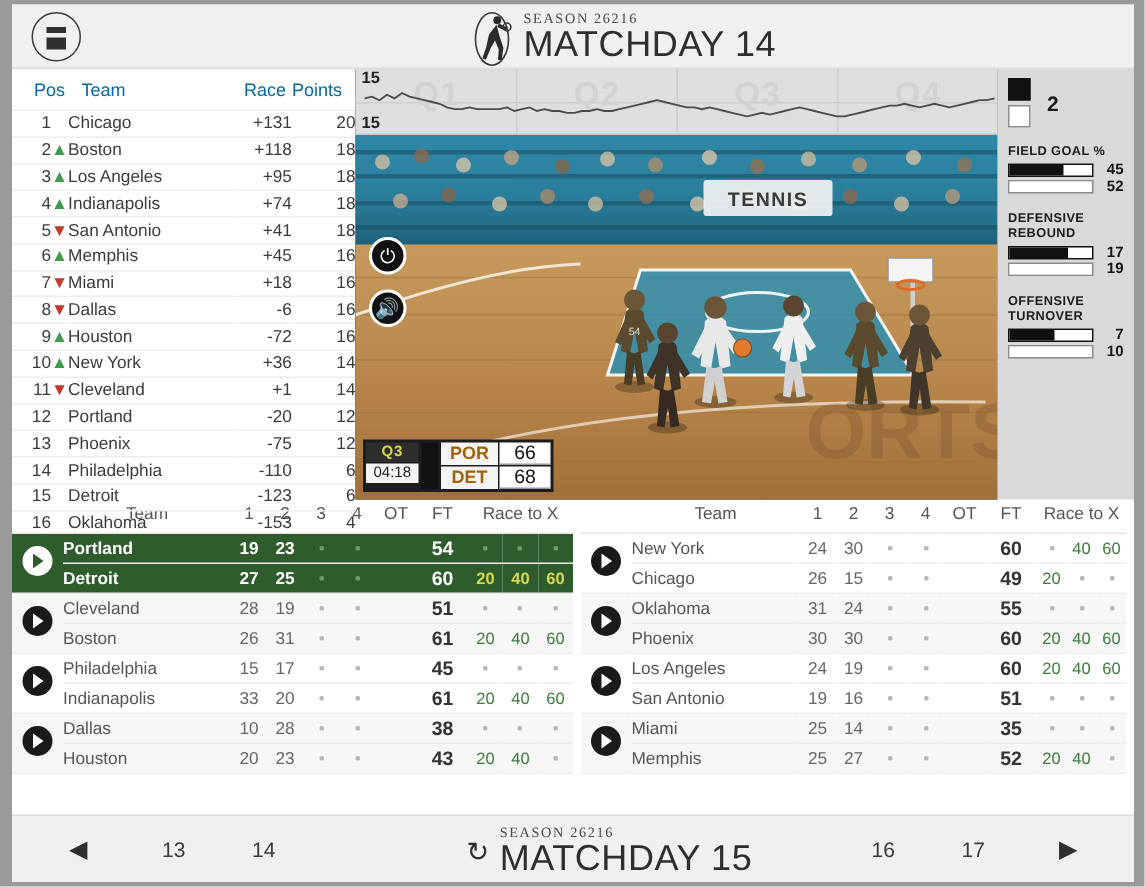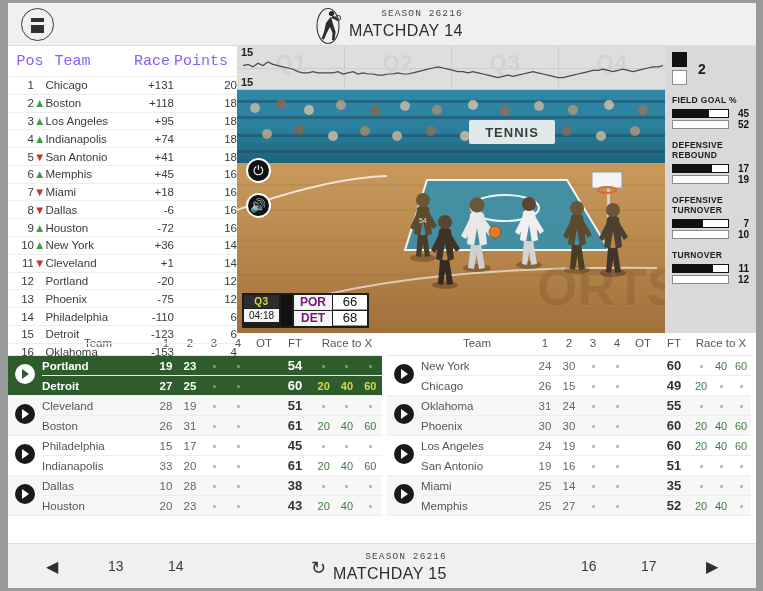--- a/index.html
+++ b/index.html
@@ -35,35 +35,34 @@
   .title-wrap {
     position:absolute; left:305px; top:2px;
     display:flex; align-items:flex-start;
   }
   .player-glyph {
     width:30px; height:38px; position:relative; margin-right:6px; margin-top:2px;
   }
   .title-texts { padding-top:3px; }
   .season-line {
     font-size:9.5px; letter-spacing:1.1px; color:#4a4a4a;
-    font-family:Liberation Mono, monospace;
-    text-align:right;
+    font-family:Liberation Serif, serif;
   }
   .matchday-line {
-    font-size:16px; color:#2e2e2e; letter-spacing:.4px; line-height:23px;
+    font-size:24px; color:#2e2e2e; letter-spacing:.4px; line-height:23px;
     font-family:"Liberation Sans", sans-serif; font-weight:400;
   }
   
   .mid { position:relative; height:287px; display:flex; }
   
   .standings { width:229px; background:#fff; padding-top:4px; }
   table.st { width:100%; border-collapse:collapse; }
   table.st th {
-    font-size:15px; font-weight:normal; color:#8b5cf6;
-    padding:3px 0 6px 0; text-align:right;font-family:Liberation Mono, monospace;
+    font-size:12px; font-weight:normal; color:#0369a1;
+    padding:3px 0 6px 0; text-align:right;
   }
   table.st th.team-h { text-align:left; padding-left:9px; }
   table.st td {
     font-size:11.5px; color:#3b3b3b; padding:2.4px 0;
     border-top:1px solid #ededed;
   }
   td.pos { text-align:right; width:26px; padding-right:1px; color:#444; }
   td.arr { width:10px; text-align:center; font-size:9px; line-height:8px; }
   td.tname { padding-left:6px; text-align:left; }
   td.diff { text-align:right; width:40px; padding-right:4px;}
@@ -104,21 +103,21 @@
   }
   .sb-clock {
     background:#f4f4f4; color:#1a1a1a; font-size:10px; font-weight:normal;
     padding:1px 5px; text-align:center; margin-top:1px;
   }
   .sb-gap { width:11px; background:#111; margin-right:2px; }
   .sb-team { display:flex; flex-direction:column; }
   .sb-row { display:flex; }
   .sb-row + .sb-row { margin-top:1px; }
   .sb-abbr {
-    background:#f4f4f4; color:#701a75; font-size:12px; font-weight:bold;
+    background:#f4f4f4; color:#a16207; font-size:12px; font-weight:bold;
     padding:0 5px; min-width:38px; text-align:center; line-height:14px;
   }
   .sb-score {
     background:#ffffff; color:#111; font-size:13px; font-weight:normal;
     padding:0 6px; min-width:34px; text-align:center; line-height:14px;
     margin-left:1px; border-bottom:1px solid #999;
   }
   
   .statpanel {
     width:91px; background:#d9d9d9; padding:6px 7px 0 7px; position:relative;
@@ -568,35 +567,20 @@
               </div>
               <div class="bar-val">7</div>
             </div>
             <div class="bar-row">
               <div class="bar-track lt">
                 <div class="bar-fill white" style="width:100%"></div>
               </div>
               <div class="bar-val">10</div>
             </div>
           </div>
-          <div class="stat-block">
-            <div class="stat-title">TURNOVER</div>
-            <div class="bar-row">
-              <div class="bar-track dark">
-                <div class="bar-fill" style="width:72%"></div>
-              </div>
-              <div class="bar-val">11</div>
-            </div>
-            <div class="bar-row">
-              <div class="bar-track lt">
-                <div class="bar-fill white" style="width:100%"></div>
-              </div>
-              <div class="bar-val">12</div>
-            </div>
-          </div>
         </div>
     </div>
   </div>
 
   <div class="lists">
     <div class="mlist left">
       <table class="ml">
         <thead>
           <tr>
             <th class="h-play"></th>

